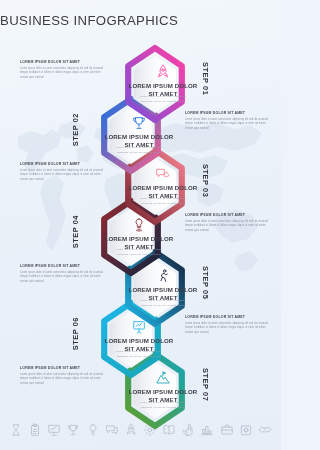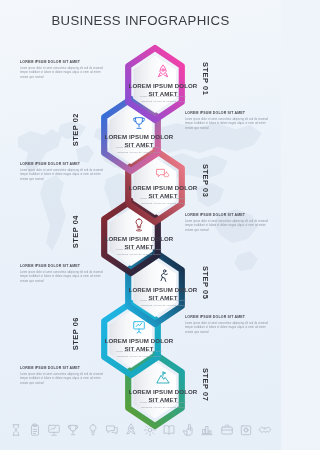--- a/index.html
+++ b/index.html
@@ -15,21 +15,20 @@
     position:absolute; left:0; top:95px; width:281px; height:250px;
     opacity:.55; pointer-events:none;
   }
   #bg-gradient {
     position:absolute; inset:0;
     background:linear-gradient(170deg,#f4f8fc 0%,#eaf1f9 45%,#e6eef8 100%);
   }
   
   #title {
     position:absolute; top:13px; left:0; width:281px;
-    text-align:center;
     font-size:13.2px; letter-spacing:.35px;
     color:#3c3c42; font-weight:400;
     white-space:nowrap;
   }
   
   #chain { position:absolute; left:0; top:0; width:281px; height:450px; }
   .hexwrap { position:absolute; width:84px; height:76px; }
   .hexwrap svg { position:absolute; left:0; top:0; overflow:visible; }
 
   .hexlabel {

